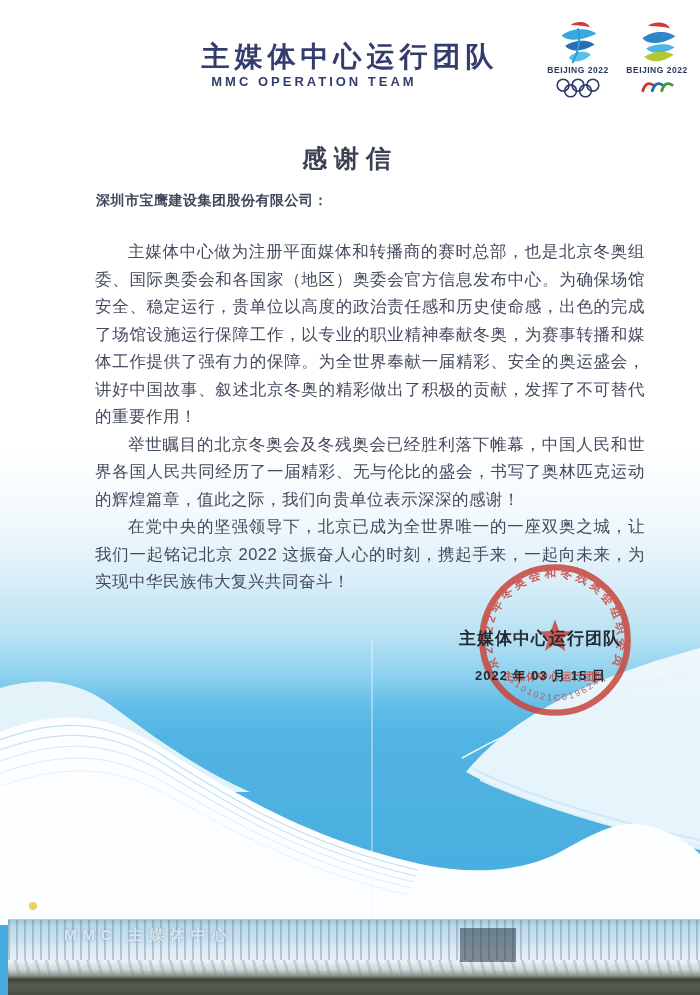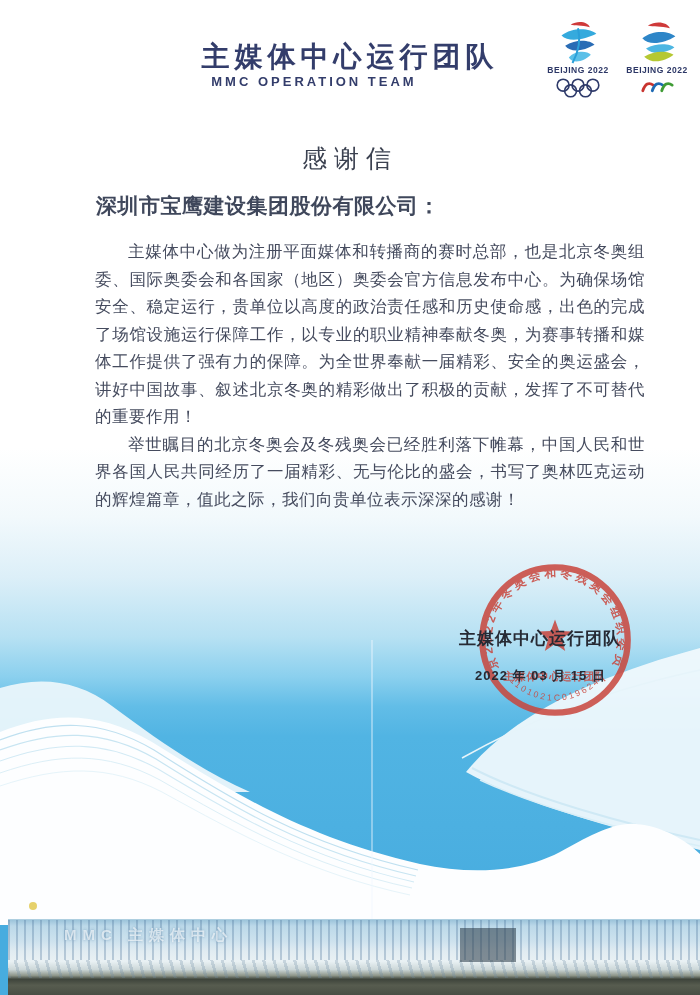--- a/index.html
+++ b/index.html
@@ -24,25 +24,25 @@
   }
   
   .logo{position:absolute;top:20px;text-align:center;}
   .logo-olympic{left:546px;width:64px;}
   .logo-paralympic{left:622px;width:70px;}
   .logo-label{font-size:8.5px;font-weight:bold;color:#2c3766;letter-spacing:.5px;white-space:nowrap;margin:1px 0 2px 0;}
   .logo svg{display:block;margin:0 auto;}
   
   .letter-title{
     position:absolute;top:142px;left:0;width:700px;text-align:center;
-    font-size:25px;font-weight:normal;letter-spacing:7px;color:#3b4150;
+    font-size:25px;font-weight:bold;letter-spacing:7px;color:#3b4150;
   }
   .recipient{
     position:absolute;top:192px;left:96px;
-    font-size:21px;font-weight:bold;color:#3f475b;letter-spacing:.5px;
+    font-size:14px;font-weight:bold;color:#3f475b;letter-spacing:.5px;
   }
   .body-text{
     position:absolute;top:238px;left:95px;width:550px;z-index:3;
     font-size:16.5px;line-height:27.5px;color:#454b5e;letter-spacing:.5px;
     text-align:justify;
   }
   .body-text p{margin:0;text-indent:2em;}
   .signature{
     position:absolute;top:627px;left:455px;width:170px;text-align:center;z-index:5;
     font-size:17px;font-weight:bold;color:#262a34;letter-spacing:1px;
@@ -151,20 +151,21 @@
       </g>
     </svg>
   </div>
 
   <div class="letter-title">感谢信</div>
   <div class="recipient">深圳市宝鹰建设集团股份有限公司：</div>
 
   <div class="body-text">
     <p>主媒体中心做为注册平面媒体和转播商的赛时总部，也是北京冬奥组委、国际奥委会和各国家（地区）奥委会官方信息发布中心。为确保场馆安全、稳定运行，贵单位以高度的政治责任感和历史使命感，出色的完成了场馆设施运行保障工作，以专业的职业精神奉献冬奥，为赛事转播和媒体工作提供了强有力的保障。为全世界奉献一届精彩、安全的奥运盛会，讲好中国故事、叙述北京冬奥的精彩做出了积极的贡献，发挥了不可替代的重要作用！</p>
     <p>举世瞩目的北京冬奥会及冬残奥会已经胜利落下帷幕，中国人民和世界各国人民共同经历了一届精彩、无与伦比的盛会，书写了奥林匹克运动的辉煌篇章，值此之际，我们向贵单位表示深深的感谢！</p>
+    <p>在党中央的坚强领导下，北京已成为全世界唯一的一座双奥之城，让我们一起铭记北京 2022 这振奋人心的时刻，携起手来，一起向未来，为实现中华民族伟大复兴共同奋斗！</p>
   </div>
 
   <svg class="stamp" viewBox="0 0 200 200">
     <defs>
       <path id="arcTop" d="M 27.5,133.8 A 80,80 0 1 1 172.5,133.8"></path>
       <path id="arcBottom" d="M 36,144 A 79,79 0 0 0 164,144"></path>
     </defs>
     <circle cx="100" cy="100" r="92" fill="none" stroke="#c9453c" stroke-width="8"></circle>
     <polygon points="100,74 105.3,88.7 120.9,89.2 108.6,98.8 112.9,113.8 100,105 87.1,113.8 91.4,98.8 79.1,89.2 94.7,88.7" fill="#c9453c"></polygon>
     <text font-size="15" font-weight="bold" fill="#c9453c" letter-spacing="4.5" font-family="Liberation Sans, sans-serif">

